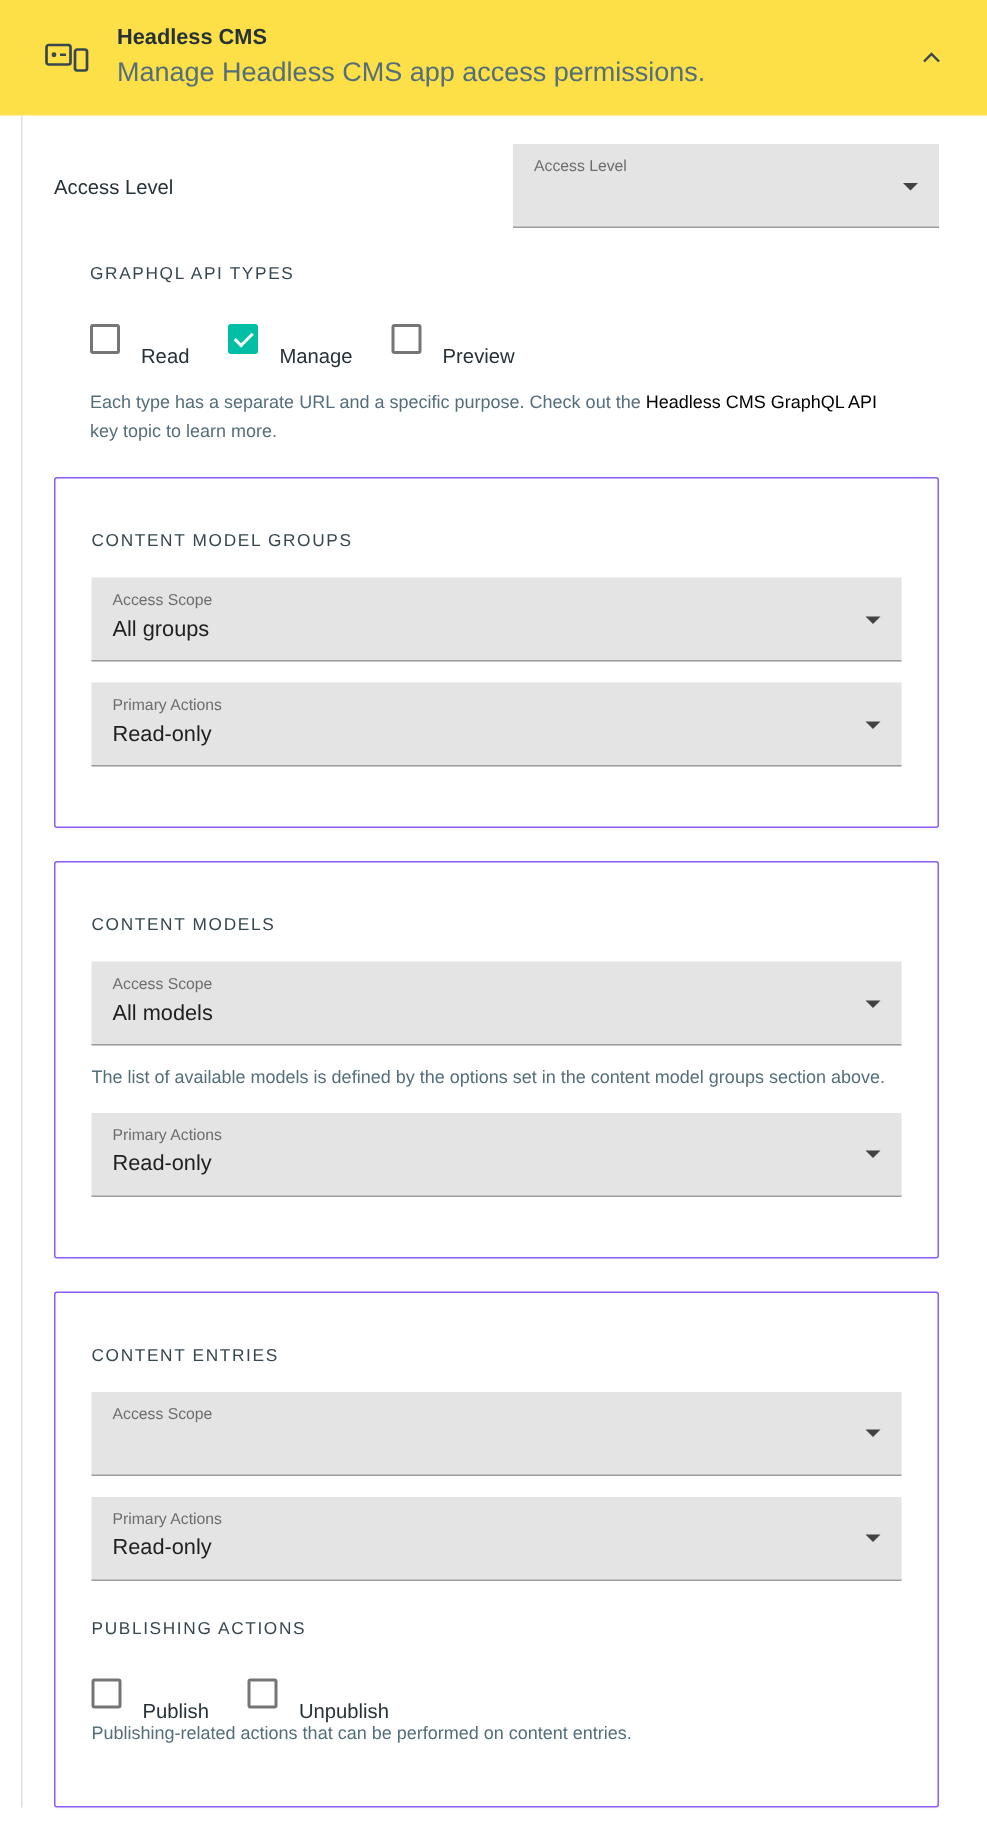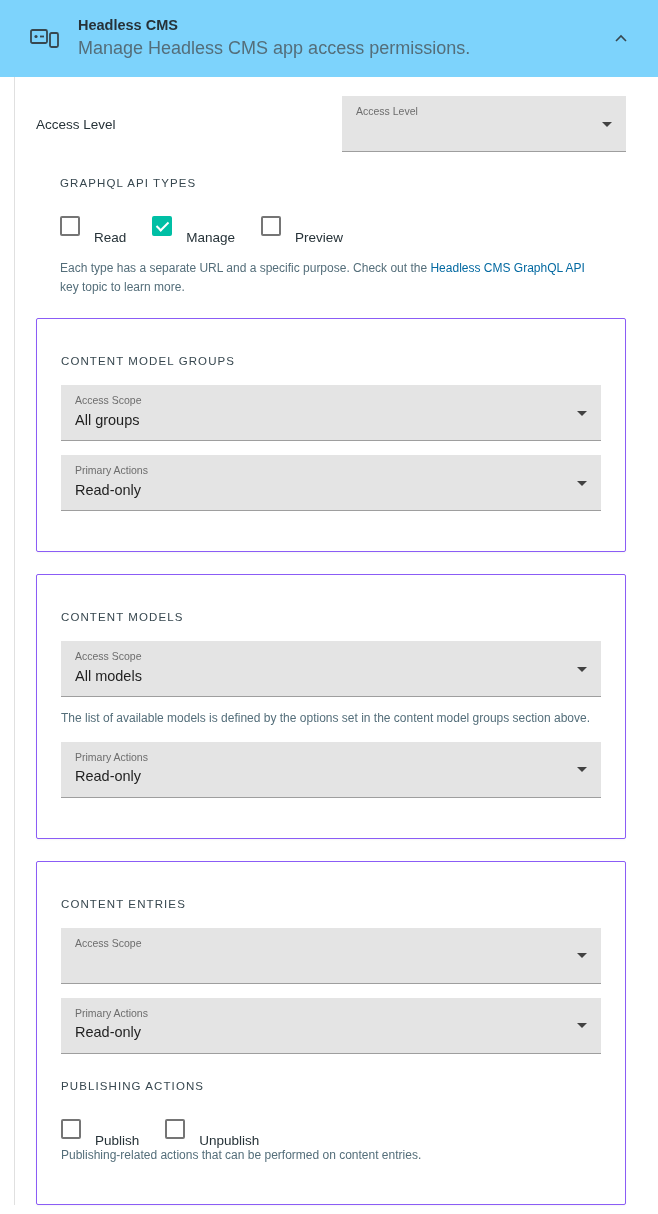--- a/index.html
+++ b/index.html
@@ -12,21 +12,21 @@
   body {
     width: 658px;
     height: 1214px;
     position: relative;
     overflow: hidden;
     color: #263238;
   }
 
   
   .header {
-    background: #7dd3fc;
+    background: #fde047;
     height: 77px;
     display: flex;
     align-items: center;
     padding: 0 22px 0 28px;
     position: relative;
   }
   .header .app-icon {
     width: 34px;
     height: 34px;
     margin-right: 16px;
@@ -177,21 +177,21 @@
     margin-top: 23px;
   }
   .helper-text {
     font-size: 12px;
     color: #546e7a;
     line-height: 1.55;
     margin-top: 14px;
     max-width: 540px;
   }
   .helper-text a {
-    color: #0369a1;
+    color: #000000;
     text-decoration: none;
   }
 
   
   .card {
     margin: 22px 32px 0 36px;
     background: #ffffff;
     border: 1px solid #8b5cf6;
     border-radius: 2px;
     padding: 36px 24px 26px 24px;

